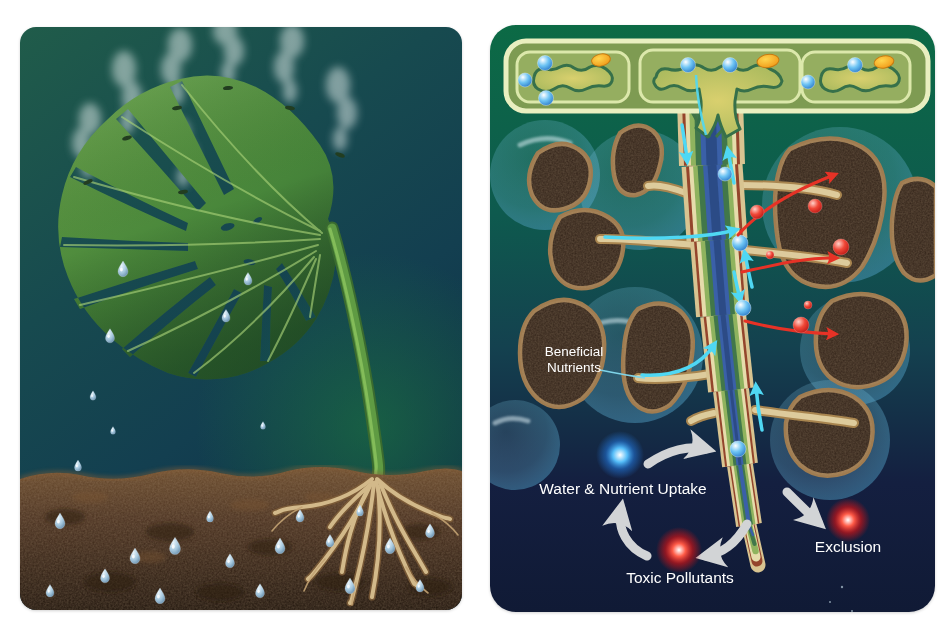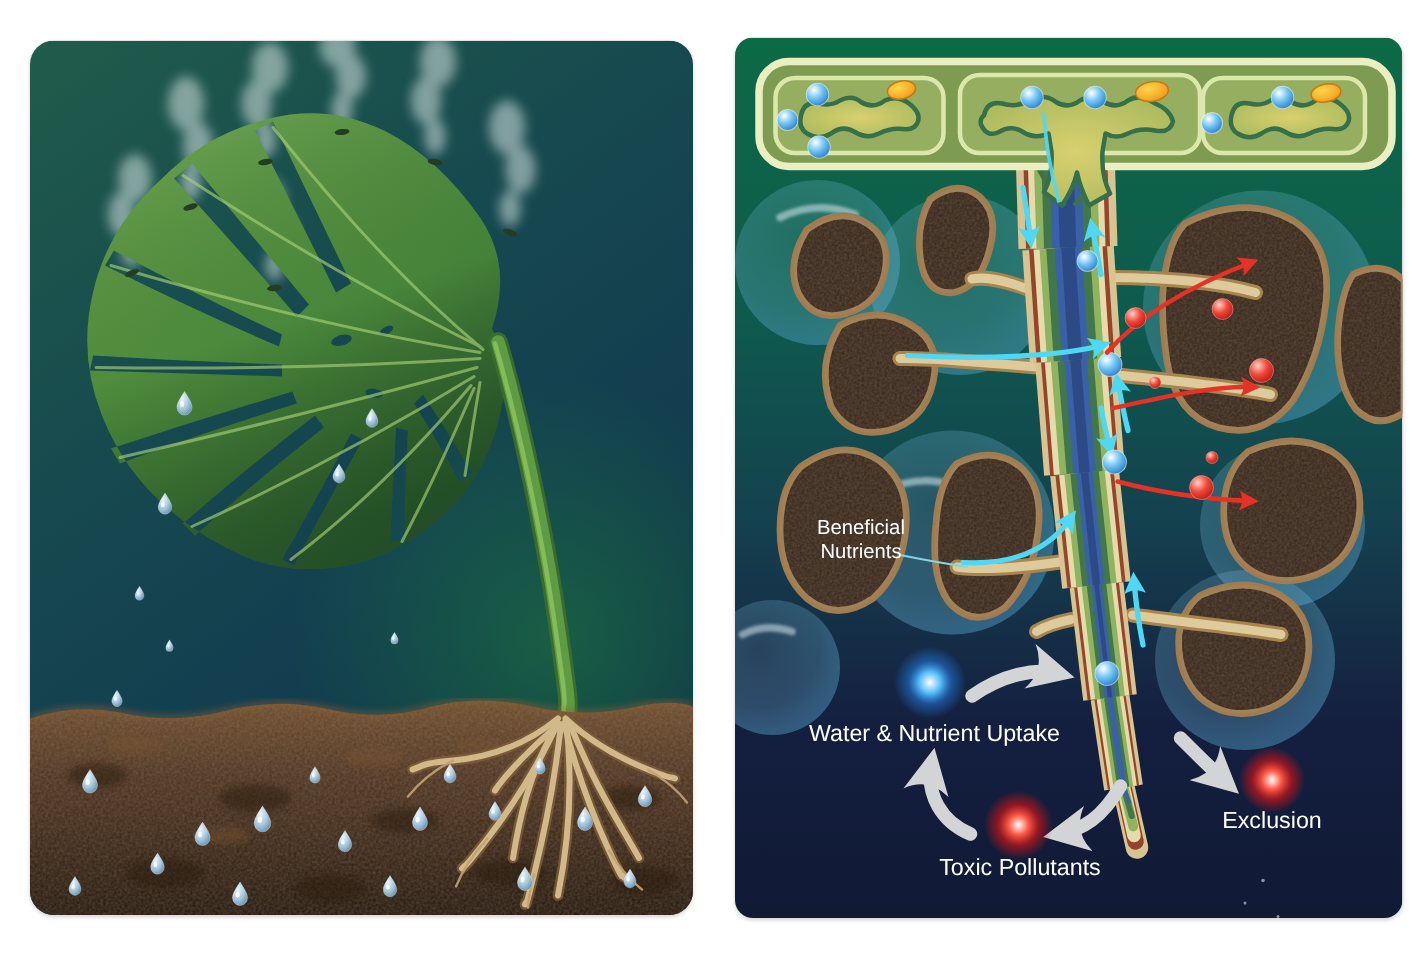--- a/index.html
+++ b/index.html
@@ -1,19 +1,19 @@
 <!DOCTYPE html>
 <html><head>
 <meta charset="utf-8">
 <style>
   html,body{margin:0;padding:0;background:#ffffff;}
   .stage{position:relative;width:950px;height:637px;background:#ffffff;font-family:"Liberation Sans",sans-serif;}
   .panel{position:absolute;overflow:hidden;box-shadow:0 1px 3px rgba(0,0,0,0.18);}
   .panel.left{left:20px;top:27px;width:442px;height:583px;border-radius:16px;}
-  .panel.right{left:490px;top:25px;width:445px;height:587px;border-radius:12px;}
+  .panel.right{left:490px;top:25px;width:445px;height:587px;border-radius:26px;}
   svg{display:block;}
   text{font-family:"Liberation Sans",sans-serif;fill:#ffffff;}
   .lbl{font-size:15.5px;}
   .lbl-sm{font-size:13.5px;}
 </style>
 </head>
 <body>
 
 <div class="stage">
 

